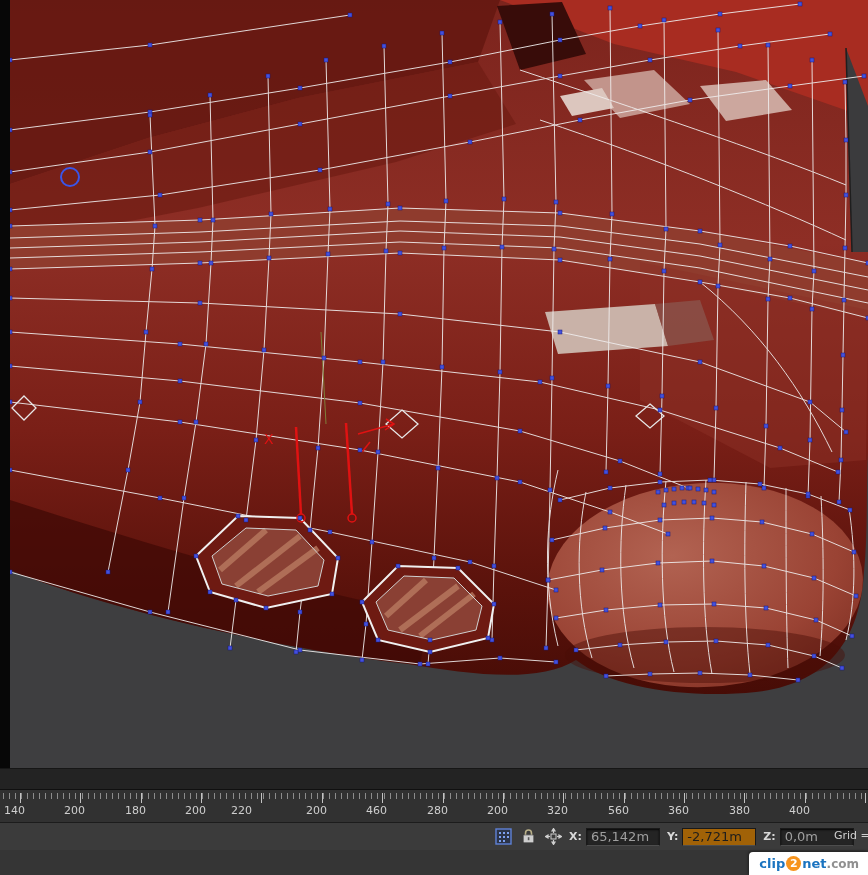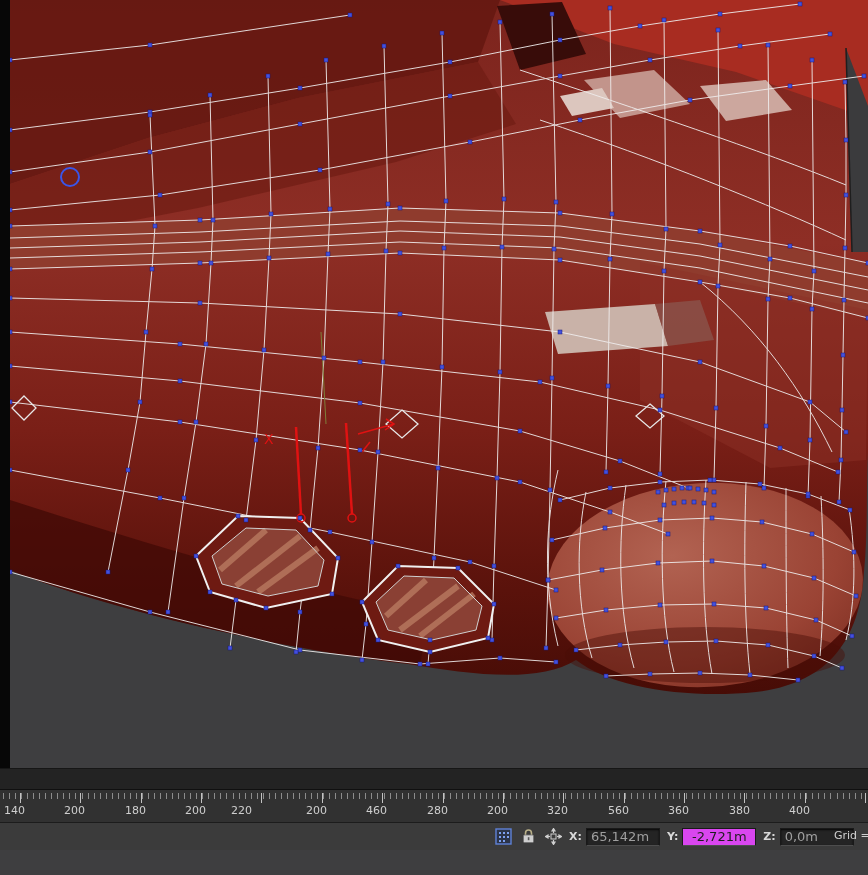--- a/index.html
+++ b/index.html
@@ -26,21 +26,21 @@
   
   .statusbar{position:absolute;left:0;top:822px;width:868px;height:28px;background:#3b3b3b;
              border-top:1px solid #1c1c1c;box-sizing:border-box;}
   .sb-group{position:absolute;left:494px;top:0;height:27px;display:flex;align-items:center;gap:7px;}
   .sb-icon{width:18px;height:18px;display:flex;align-items:center;justify-content:center;}
   .coord{display:flex;align-items:center;gap:4px;}
   .coord-label{font-size:11px;font-weight:bold;color:#d8d8d8;}
   .coord-field{width:64px;height:16px;background:#242424;border:1px solid #191919;
                border-bottom-color:#4d4d4d;box-shadow:inset 0 1px 2px rgba(0,0,0,.8);
                color:#9f9f9f;font-size:13px;line-height:16px;padding:0 4px;overflow:hidden;white-space:nowrap;}
-  .coord-field.lit{background:#d946ef;color:#1d1d1d;box-shadow:none;text-align:center;}
+  .coord-field.lit{background:#a16207;color:#1d1d1d;box-shadow:none;}
   .grid-readout{position:absolute;left:834px;top:6px;width:34px;overflow:hidden;white-space:nowrap;
                 font-size:11px;color:#cfcfcf;}
 
   
   .bottomstrip{position:absolute;left:0;top:850px;width:868px;height:25px;background:#353535;}
   .watermark{position:absolute;right:0;bottom:0;height:23px;background:#ffffff;
              border-radius:4px 0 0 0;display:flex;align-items:center;padding:0 9px 0 10px;
              box-shadow:-1px -1px 3px rgba(0,0,0,.4);font-weight:bold;font-size:13px;cursor:pointer;}
   .wm-blue{color:#1b74c0;}
   .wm-two{display:inline-block;width:15px;height:15px;border-radius:50%;background:#f7941d;color:#fff;
@@ -505,14 +505,22 @@
         <span class="coord-field lit">-2,721m</span>
       </span>
       <span class="coord">
         <span class="coord-label">Z:</span>
         <span class="coord-field">0,0m</span>
       </span>
     </div>
     <div class="grid-readout">Grid = 1</div>
   </div>
 
+  <div class="bottomstrip">
+    <div class="watermark">
+      <span class="wm-blue">clip</span>
+      <span class="wm-two">2</span>
+      <span class="wm-blue">net</span>
+      <span class="wm-com">.com</span>
+    </div>
+  </div>
 
 </div>
 
 </body></html>

